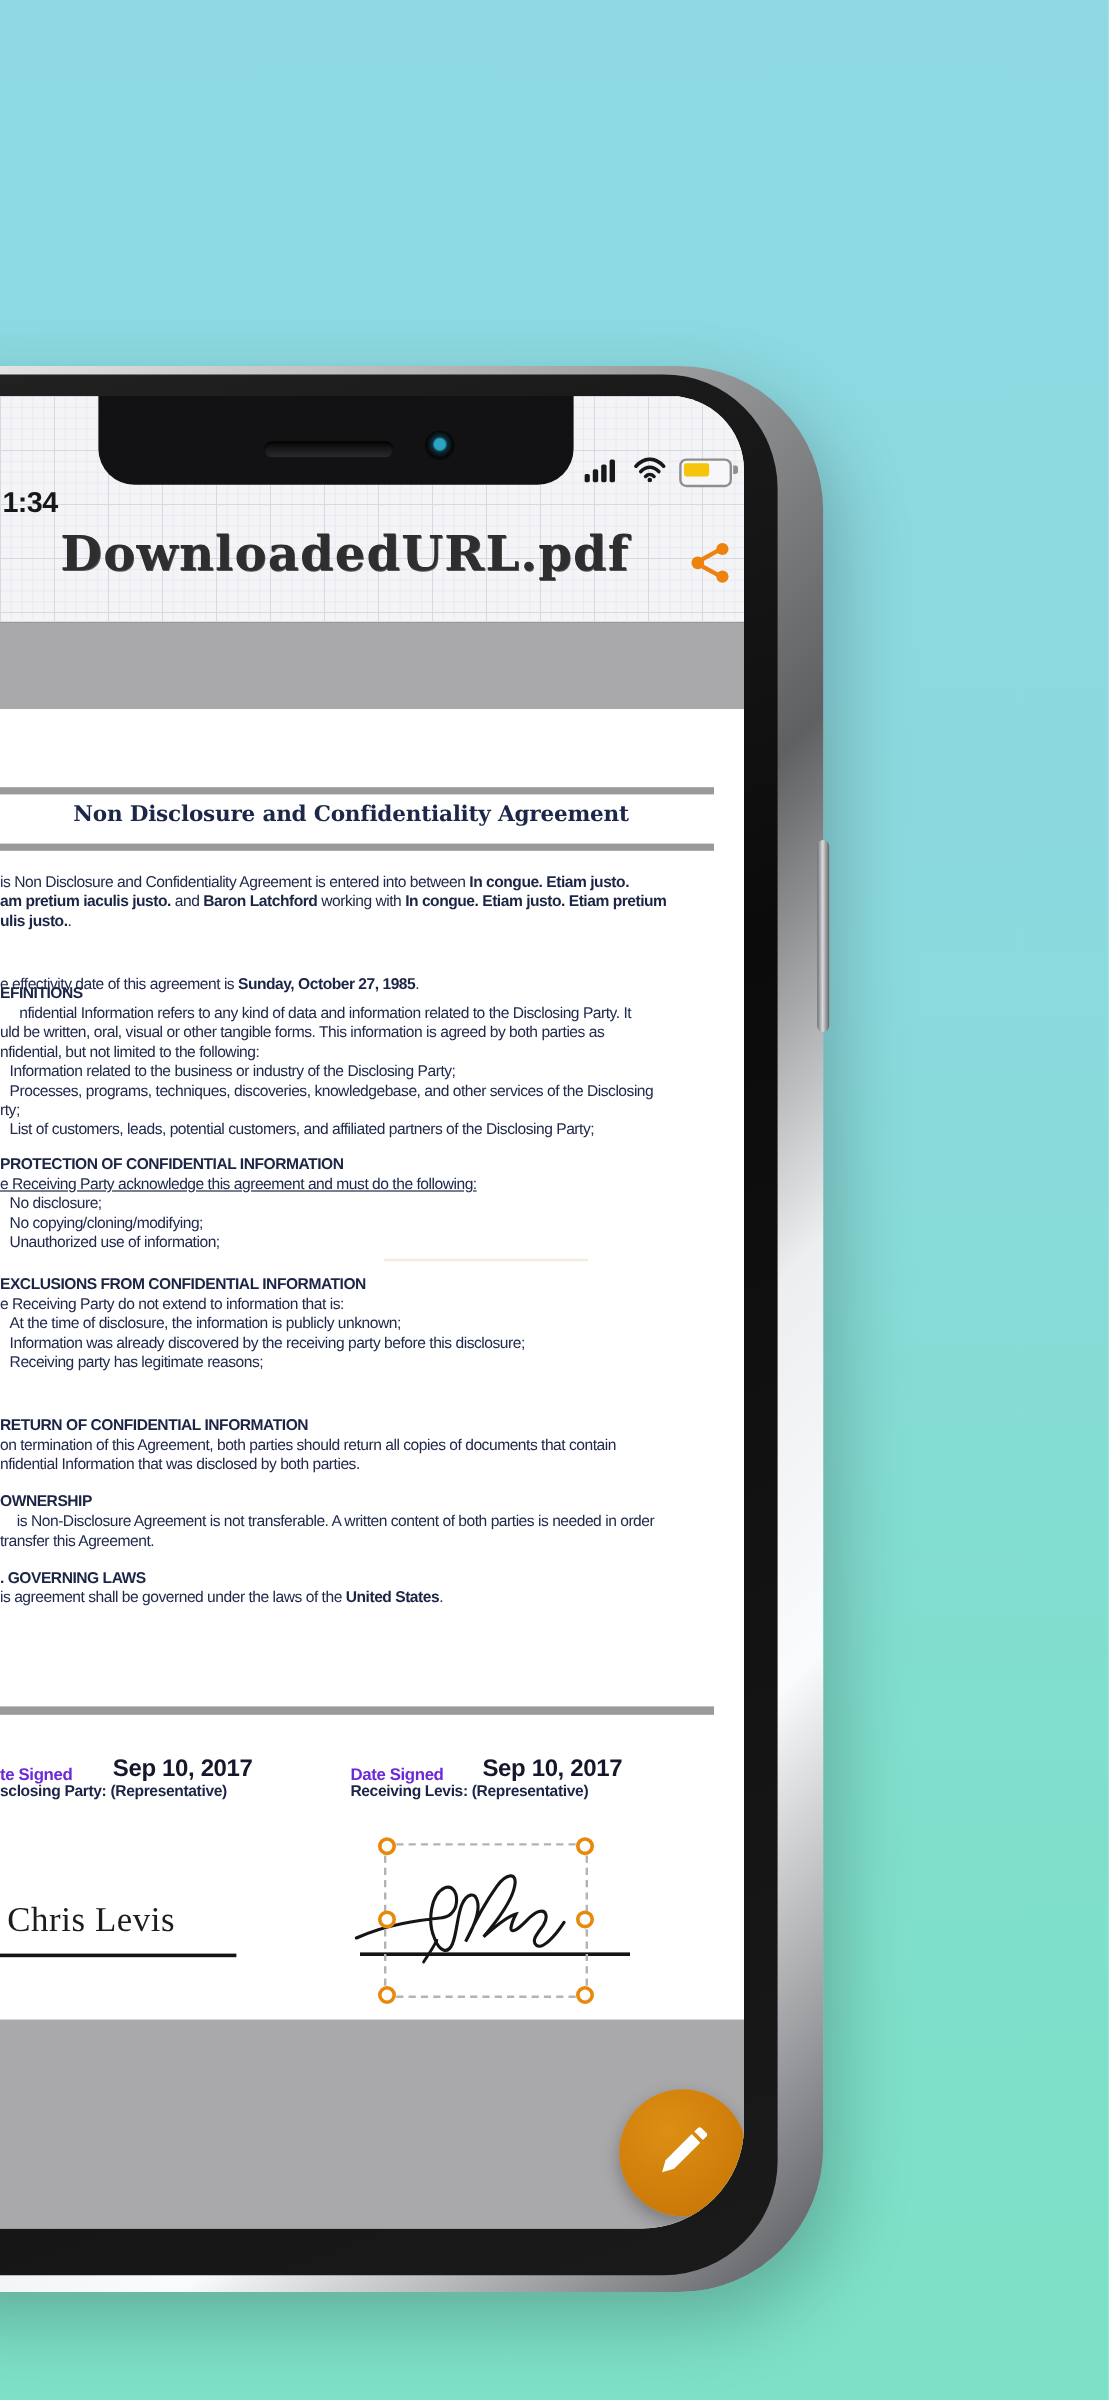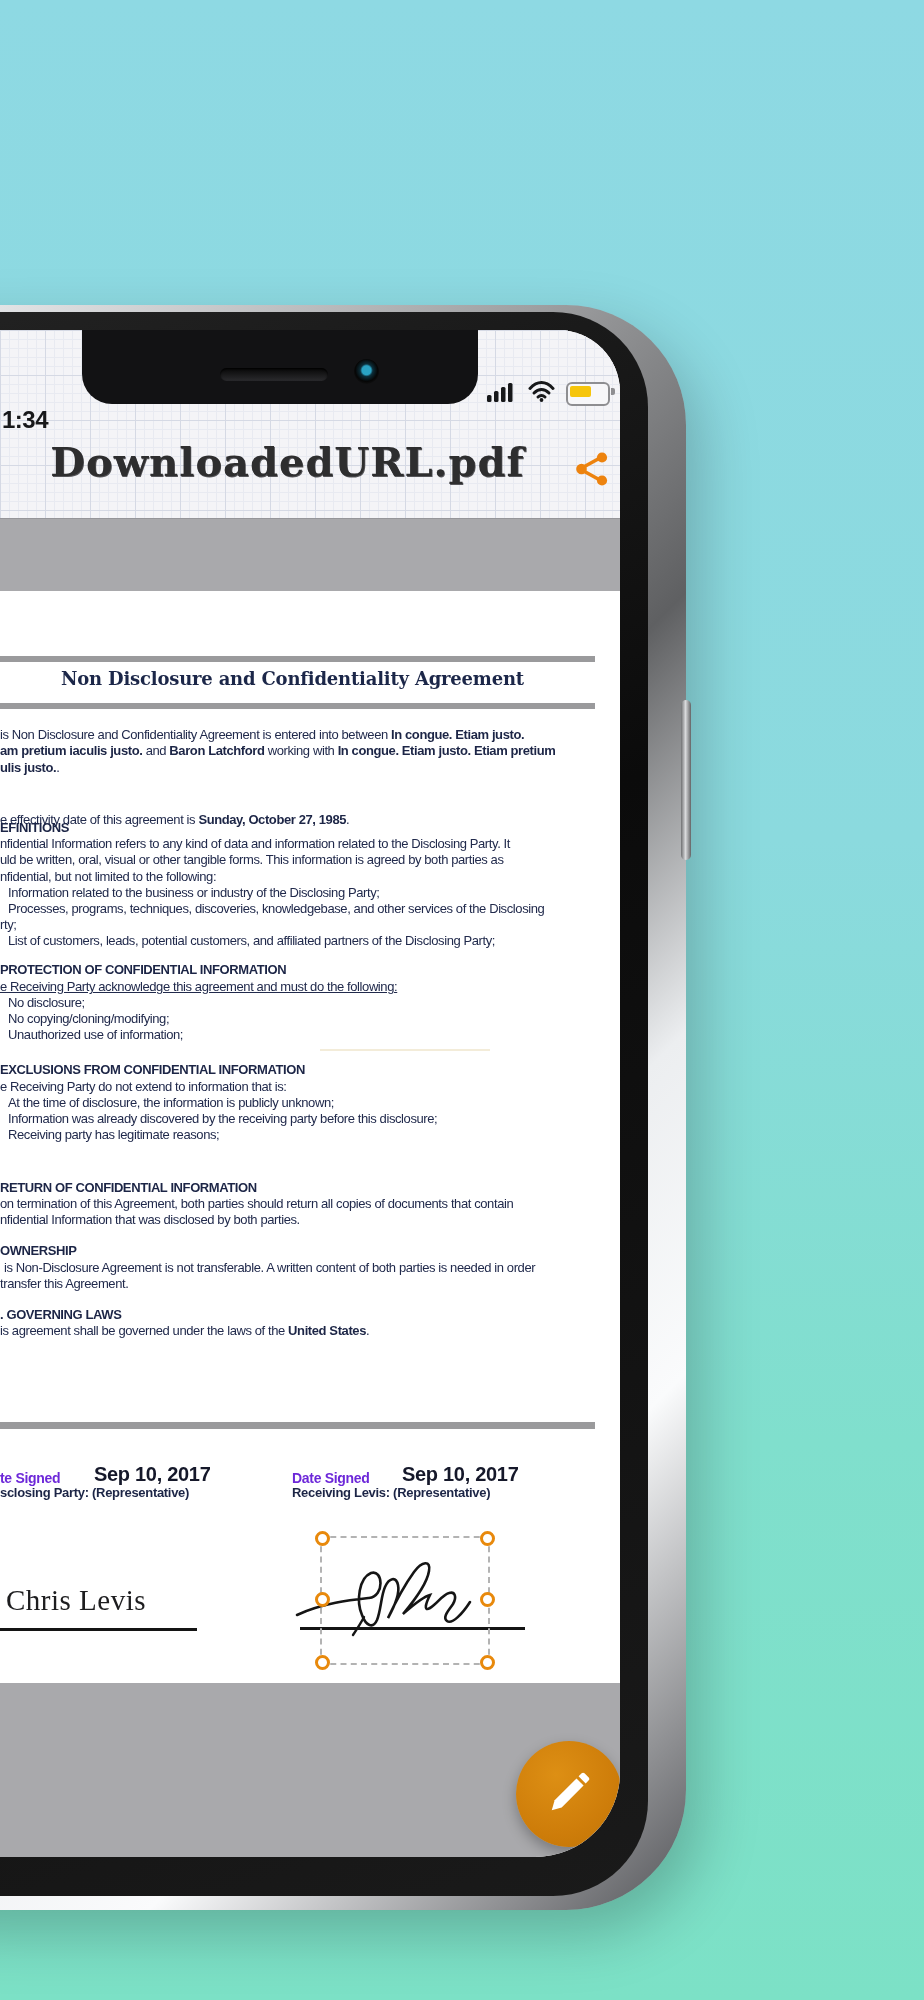--- a/index.html
+++ b/index.html
@@ -168,42 +168,42 @@
       <div class="rule rule1"></div>
       <div class="doc-heading">Non Disclosure and Confidentiality Agreement</div>
       <div class="rule rule2"></div>
 
       <div id="doc-lines">
           <div class="doc-line" style="top: 137px; left: 0px;"><span>is Non Disclosure and Confidentiality Agreement is entered into between </span><b>In congue. Etiam justo.</b></div>
           <div class="doc-line" style="top: 153px; left: 0px;"><b>am pretium iaculis justo.</b><span> and </span><b>Baron Latchford</b><span> working with </span><b>In congue. Etiam justo. Etiam pretium</b></div>
           <div class="doc-line" style="top: 170px; left: 0px;"><b>ulis justo.</b><span>.</span></div>
           <div class="doc-line" style="top: 222px; left: 0px;"><span>e effectivity date of this agreement is </span><b>Sunday, October 27, 1985</b><span>.</span></div>
           <div class="doc-line hdr" style="top: 230px; left: 0px;"><b>EFINITIONS</b></div>
-          <div class="doc-line" style="top: 246px; left: 0px;"><span>nfidential Information refers to any kind of data and information related to the Disclosing Party. It</span></div>
+          <div class="doc-line" style="top: 246px; left: 16px;"><span>nfidential Information refers to any kind of data and information related to the Disclosing Party. It</span></div>
           <div class="doc-line" style="top: 262px; left: 0px;"><span>uld be written, oral, visual or other tangible forms. This information is agreed by both parties as</span></div>
           <div class="doc-line" style="top: 279px; left: 0px;"><span>nfidential, but not limited to the following:</span></div>
           <div class="doc-line" style="top: 295px; left: 8px;"><span>Information related to the business or industry of the Disclosing Party;</span></div>
           <div class="doc-line" style="top: 311px; left: 8px;"><span>Processes, programs, techniques, discoveries, knowledgebase, and other services of the Disclosing</span></div>
           <div class="doc-line" style="top: 327px; left: 0px;"><span>rty;</span></div>
           <div class="doc-line" style="top: 343px; left: 8px;"><span>List of customers, leads, potential customers, and affiliated partners of the Disclosing Party;</span></div>
           <div class="doc-line hdr" style="top: 372px; left: 0px;"><b>PROTECTION OF CONFIDENTIAL INFORMATION</b></div>
           <div class="doc-line" style="top: 389px; left: 0px; text-decoration: underline;"><span>e Receiving Party acknowledge this agreement and must do the following:</span></div>
           <div class="doc-line" style="top: 405px; left: 8px;"><span>No disclosure;</span></div>
           <div class="doc-line" style="top: 421px; left: 8px;"><span>No copying/cloning/modifying;</span></div>
           <div class="doc-line" style="top: 437px; left: 8px;"><span>Unauthorized use of information;</span></div>
           <div class="doc-line hdr" style="top: 472px; left: 0px;"><b>EXCLUSIONS FROM CONFIDENTIAL INFORMATION</b></div>
           <div class="doc-line" style="top: 489px; left: 0px;"><span>e Receiving Party do not extend to information that is:</span></div>
           <div class="doc-line" style="top: 505px; left: 8px;"><span>At the time of disclosure, the information is publicly unknown;</span></div>
           <div class="doc-line" style="top: 521px; left: 8px;"><span>Information was already discovered by the receiving party before this disclosure;</span></div>
           <div class="doc-line" style="top: 537px; left: 8px;"><span>Receiving party has legitimate reasons;</span></div>
           <div class="doc-line hdr" style="top: 590px; left: 0px;"><b>RETURN OF CONFIDENTIAL INFORMATION</b></div>
           <div class="doc-line" style="top: 606px; left: 0px;"><span>on termination of this Agreement, both parties should return all copies of documents that contain</span></div>
           <div class="doc-line" style="top: 622px; left: 0px;"><span>nfidential Information that was disclosed by both parties.</span></div>
           <div class="doc-line hdr" style="top: 653px; left: 0px;"><b>OWNERSHIP</b></div>
-          <div class="doc-line" style="top: 670px; left: 4px; text-align: center;"><span>is Non-Disclosure Agreement is not transferable. A written content of both parties is needed in order</span></div>
+          <div class="doc-line" style="top: 670px; left: 14px; text-align: center;"><span>is Non-Disclosure Agreement is not transferable. A written content of both parties is needed in order</span></div>
           <div class="doc-line" style="top: 686px; left: 0px;"><span>transfer this Agreement.</span></div>
           <div class="doc-line hdr" style="top: 717px; left: 0px;"><b>. GOVERNING LAWS</b></div>
           <div class="doc-line" style="top: 733px; left: 0px;"><span>is agreement shall be governed under the laws of the </span><b>United States</b><span>.</span></div>
         </div>
 
       <div class="faint-line"></div>
       <div class="rule rule3"></div>
 
       <div class="date-label" style="left:0">te Signed</div>
       <div class="date-value" style="left:94px">Sep 10, 2017</div>

